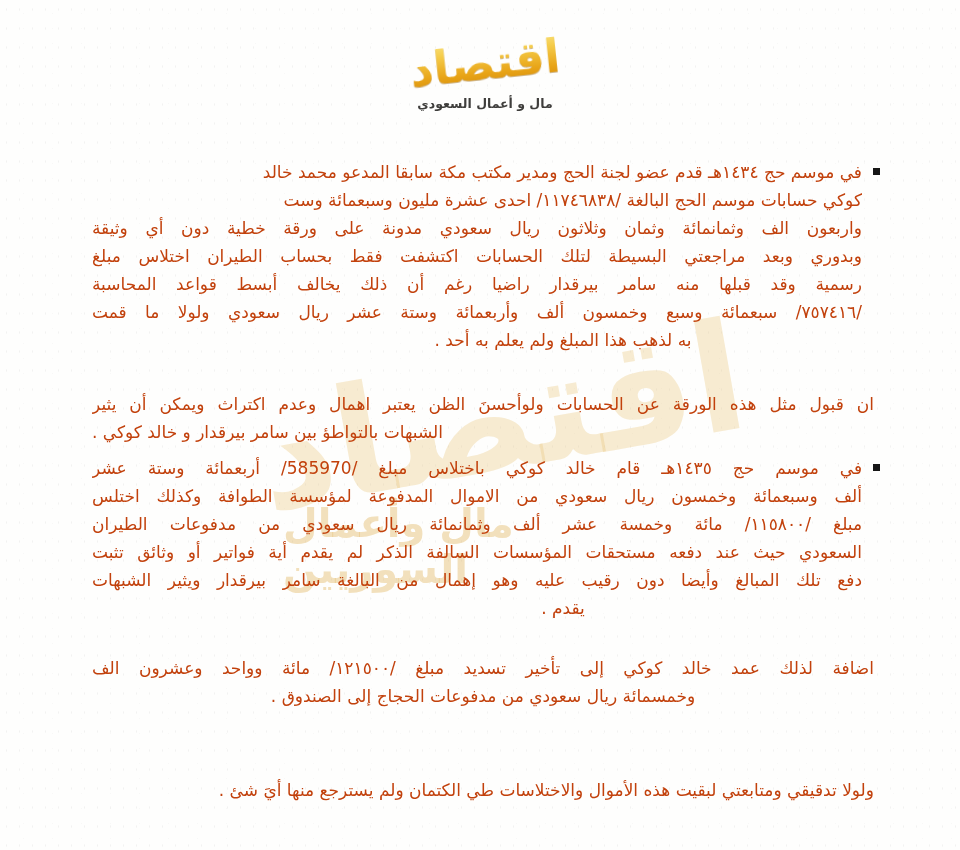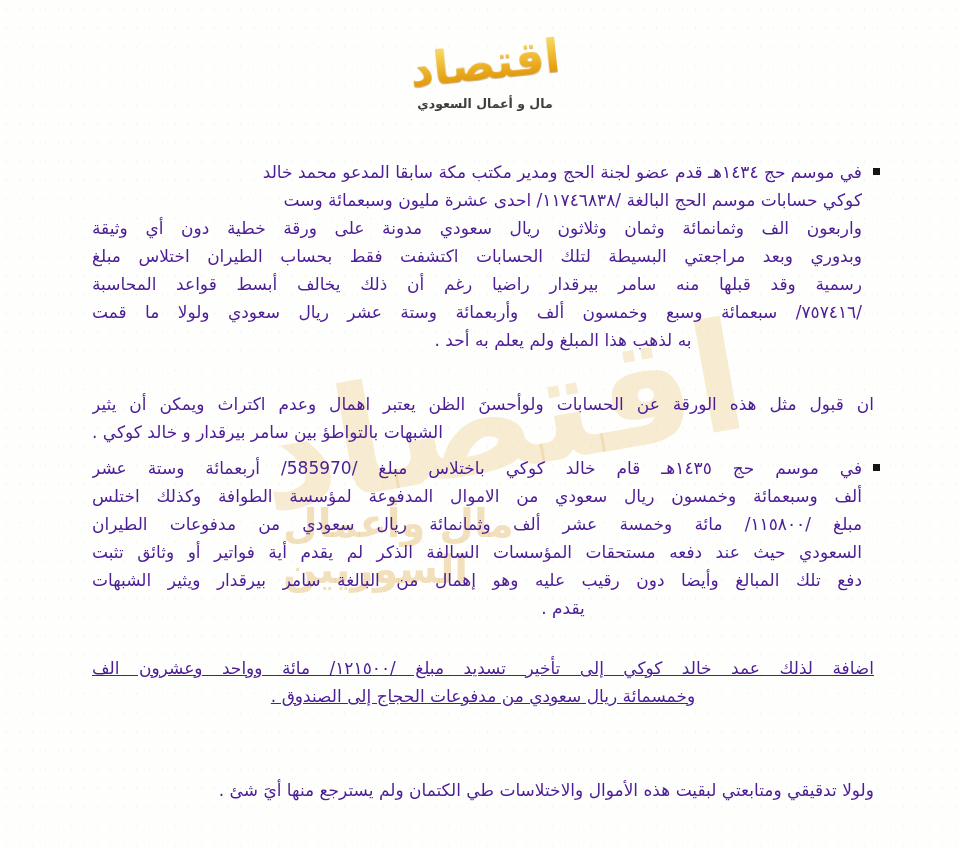--- a/index.html
+++ b/index.html
@@ -82,41 +82,41 @@
   }
 
   
   .body-text {
     position: absolute;
     left: 92px; top: 158px;
     width: 782px;
     direction: rtl;
     font-size: 17px;
     line-height: 28px;
-    color: #4c1d95;
+    color: #c2410c;
     z-index: 2;
   }
   .para { position: relative; }
   .para.bulleted { padding-left: 0; padding-right: 12px; }
   .bullet {
     position: absolute;
     right: -6px; top: 10px;
     width: 7px; height: 7px;
     background: #161616;
   }
   .line { height: 28px; overflow: hidden; }
   .line.full   { text-align: justify; text-align-last: justify; }
   .line.right  { text-align: right;  white-space: nowrap; }
   .line.left   { text-align: left;   white-space: nowrap; }
   .line.center { text-align: center; white-space: nowrap; }
   .line.nudge  { transform: translateX(86px); }
 
   .p2 { margin-top: 36px; }
   .p3 { margin-top: 8px;  }
-  .p4 { margin-top: 32px; text-decoration: underline; }
+  .p4 { margin-top: 32px; }
   .p5 { margin-top: 66px; }
 </style>
 </head>
 <body>
 
 <div class="page">
   <div class="noise"></div>
 
   <header class="masthead">
     <div class="logo-word">اقتصاد</div>

